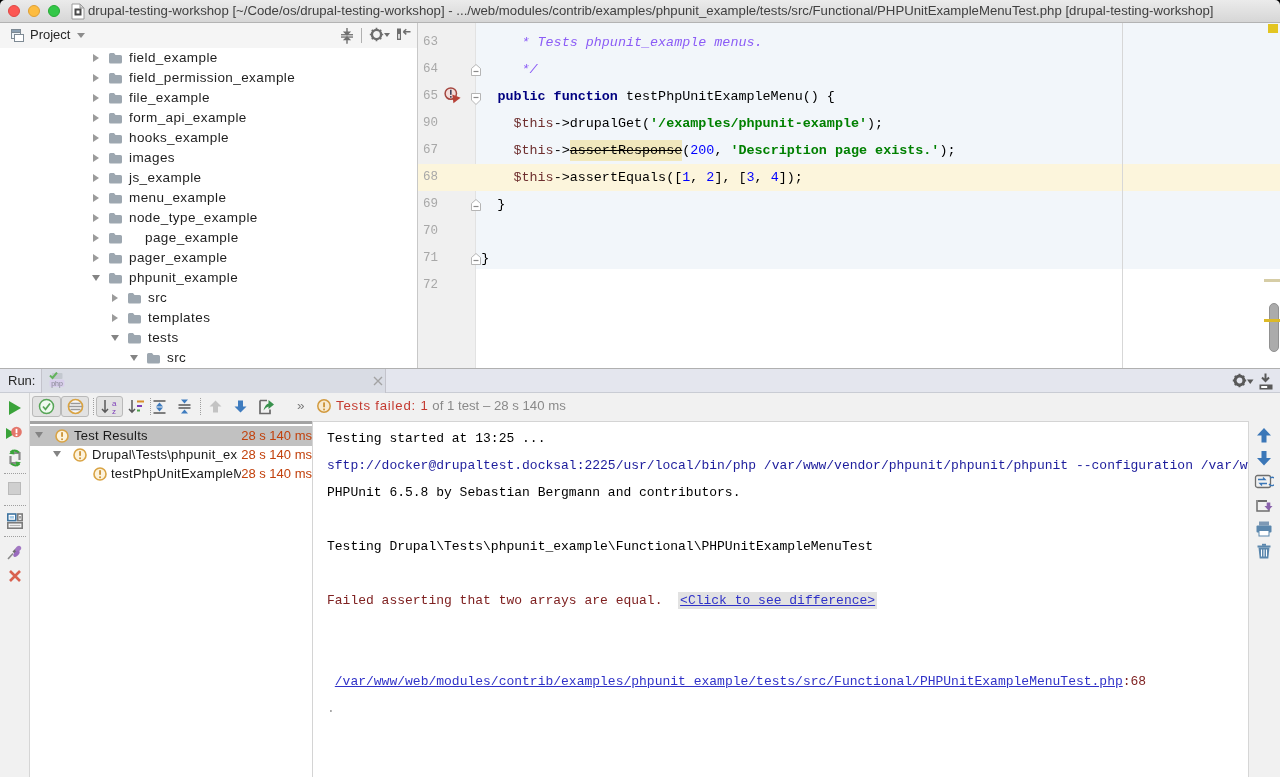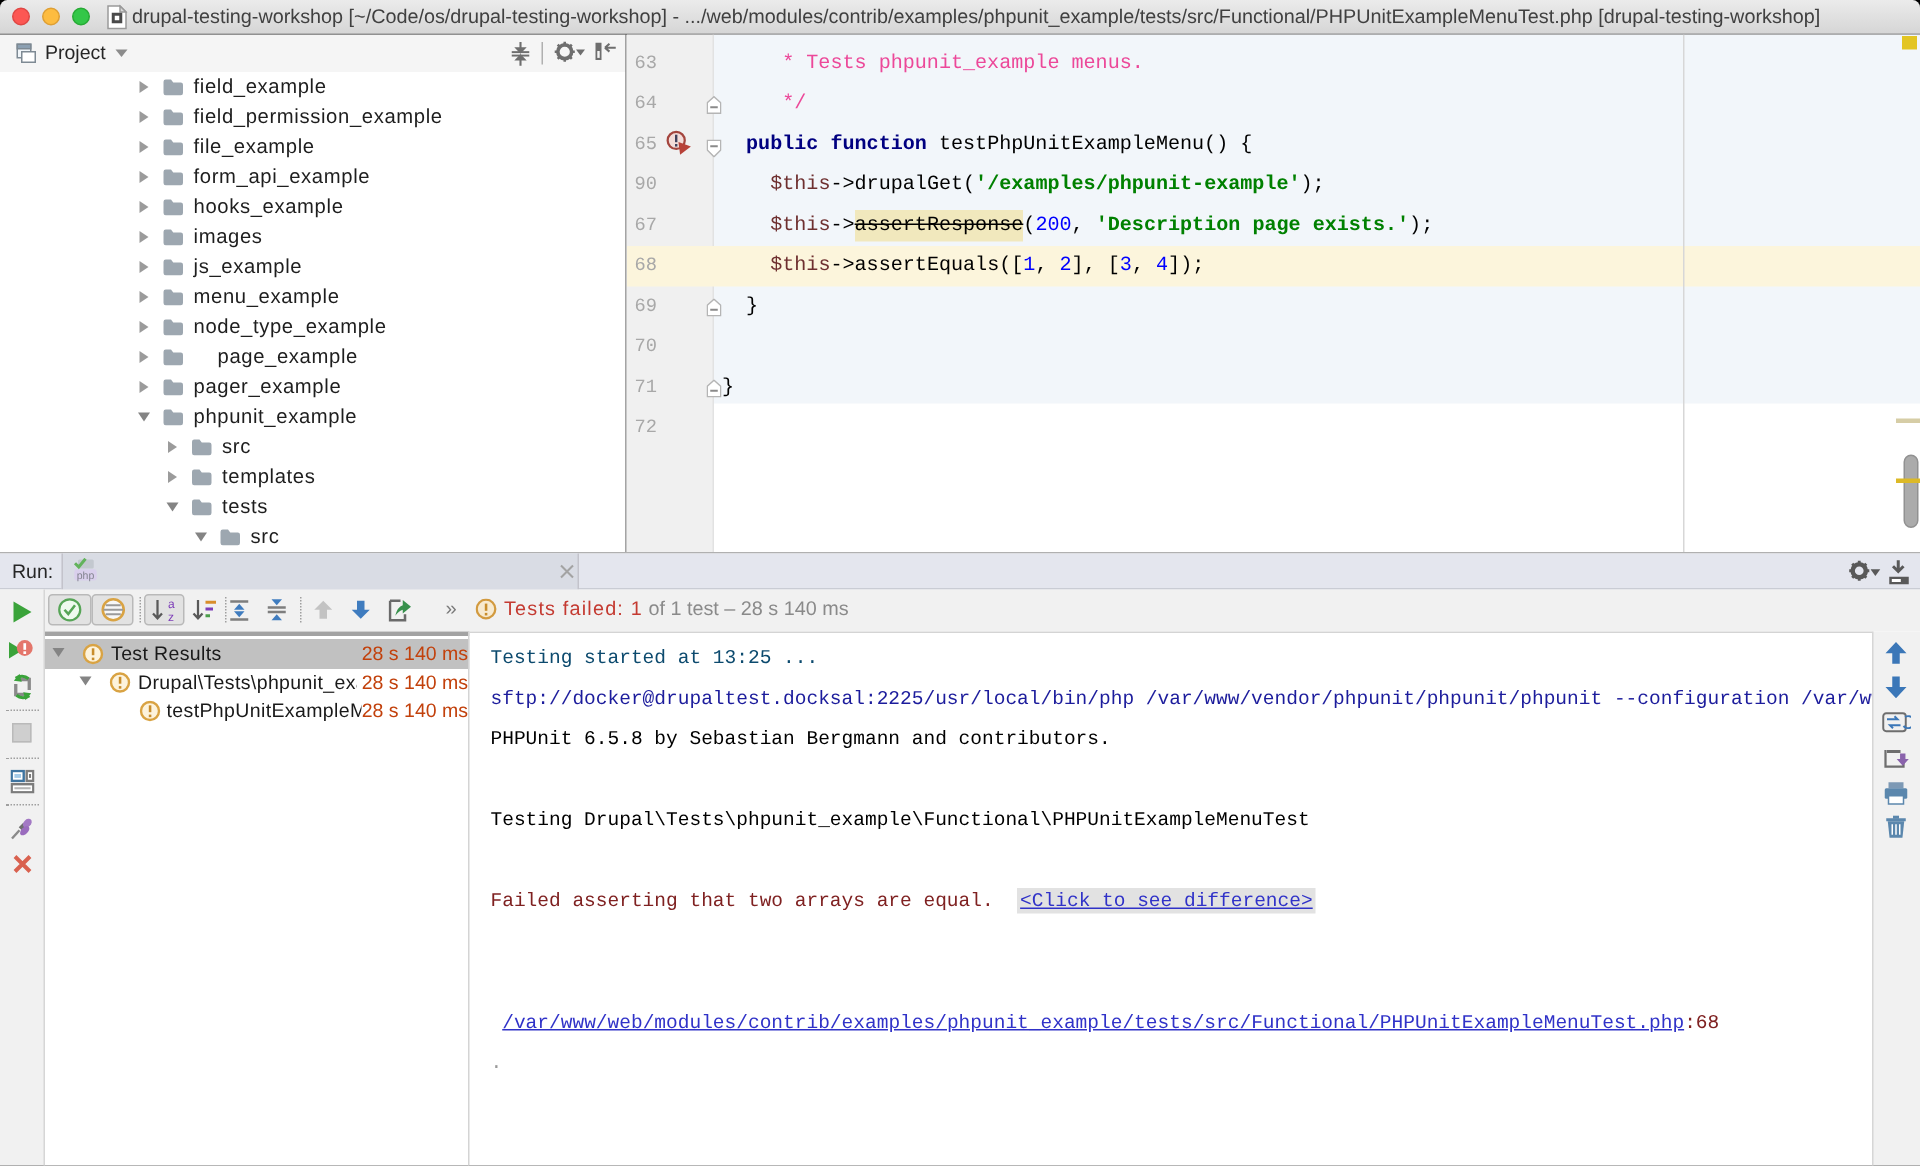--- a/index.html
+++ b/index.html
@@ -25,41 +25,41 @@
   
   #editor { left:418px; top:23px; width:862px; height:345px; background:#fff; overflow:hidden; }
   #gutter-bg { left:0; top:0; width:58px; height:345px; background:#f0f0f0; border-right:1px solid #e2e2e2; }
   #code-bg { left:58px; top:0; width:804px; height:246px; background:#f2f6fa; }
   #caret-line { left:0; top:141px; width:862px; height:27px; background:#fcf5dc; }
   .lnum { position:absolute; left:-10px; width:30px; text-align:right; font-family:"Liberation Mono",monospace; font-size:12.5px; color:#a8a8a8; height:27px; line-height:27px; }
   .cline { position:absolute; left:63.3px; height:27px; line-height:27px; font-size:13.4px; font-family:"Liberation Mono",monospace; color:#000; white-space:pre; }
   .kw { color:#000080; font-weight:bold; }
   .str { color:#008000; font-weight:bold; }
   .num { color:#0000ff; }
-  .cmt { color:#ec4899; }
+  .cmt { color:#8b5cf6; font-style:italic; }
   .thisv { color:#6e2f2f; }
   .dep { text-decoration:line-through; }
   #dep-hl { left:151.7px; top:117px; width:112.5px; height:21px; background:#f1e8bd; }
   #margin-line { left:704px; top:0; width:1px; height:345px; background:#d7d7d7; }
 
   
   #runpanel { left:0; top:368px; width:1280px; height:409px; background:#fff; border-top:1px solid #b0b0b0; }
   #tabrow { left:0; top:0; width:1280px; height:24px; background:#e4e6ee; border-bottom:1px solid #c9ccd4; }
   #runtab { left:41px; top:0; width:345px; height:24px; background:#d9dce4; border-left:1px solid #c3c3cb; border-right:1px solid #c3c3cb; }
   #toolrow { left:0; top:24px; width:1280px; height:28px; background:#f1f1f1; }
   #lstrip { left:0; top:24px; width:30px; height:385px; background:#f1f1f1; border-right:1px solid #d6d6d6; }
   #rstrip { left:1248px; top:52px; width:32px; height:357px; background:#f1f1f1; border-left:1px solid #d6d6d6; }
   #treearea { left:30px; top:52px; width:283px; height:357px; background:#fff; border-top:3px solid #a3a3a3; }
   #consolearea { left:313px; top:52px; width:935px; height:357px; background:#fff; border-top:1px solid #d4d4d4; overflow:hidden; }
   .ttxt { position:absolute; font-size:13px; letter-spacing:0.25px; color:#1a1a1a; height:20px; line-height:20px; white-space:nowrap; }
   .ttime { position:absolute; font-size:13px; color:#c2410c; height:20px; line-height:20px; text-align:right; }
   .cons { position:absolute; left:14px; font-size:13px; font-family:"Liberation Mono",monospace; height:27px; line-height:27px; white-space:pre; }
   .maroon { color:#7f2121; }
   .lnk { color:#3032c8; text-decoration:underline; }
-  .tealc { color:#0c4a6e; }
+  .tealc { color:#000000; }
   .navyc { color:#1c1c9c; }
   .toggle { position:absolute; top:2.5px; height:21px; background:#e2e2e2; border:1px solid #b9b9b9; border-radius:3px; }
   .dots { position:absolute; border-left:1px dotted #9f9f9f; width:1px; }
   .hdots { position:absolute; border-top:1px dotted #9f9f9f; height:1px; }
 </style>
 </head>
 <body>
 
 <div id="titlebar" class="abs"></div>
 <div class="abs tl" style="left:8px; background:#fc5753; border:0.5px solid #df4744;"></div>

